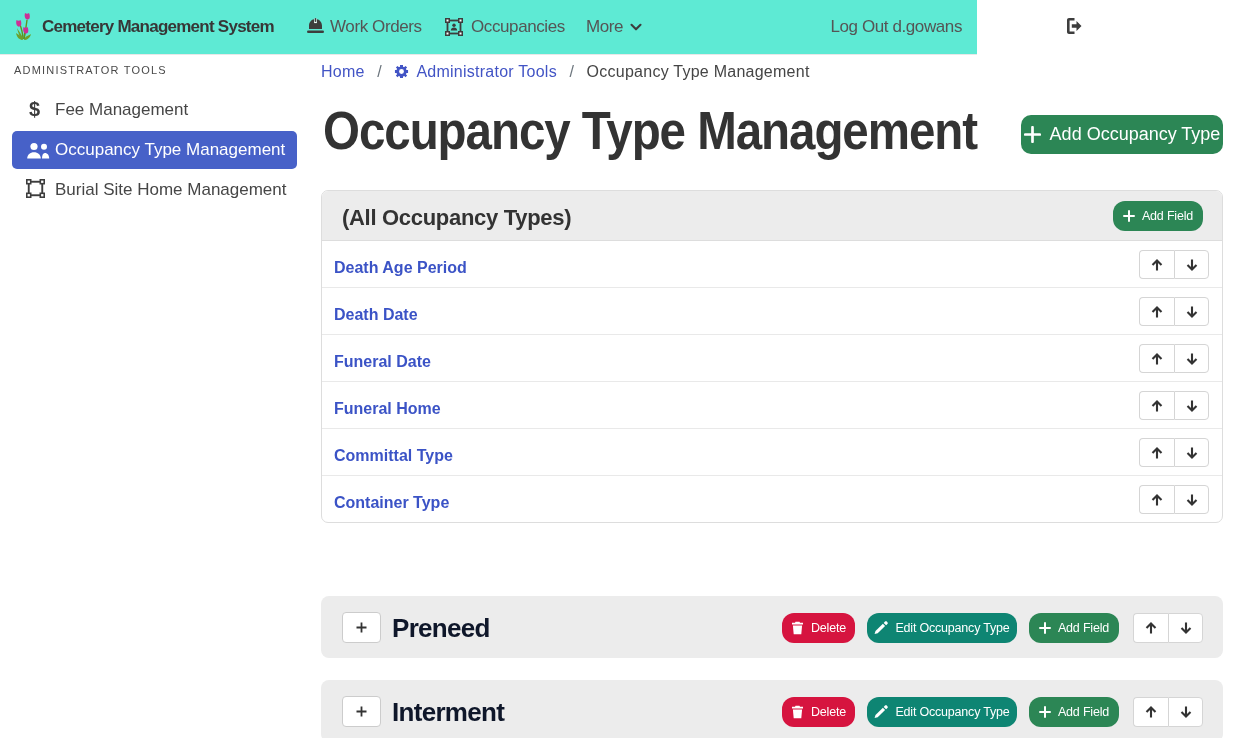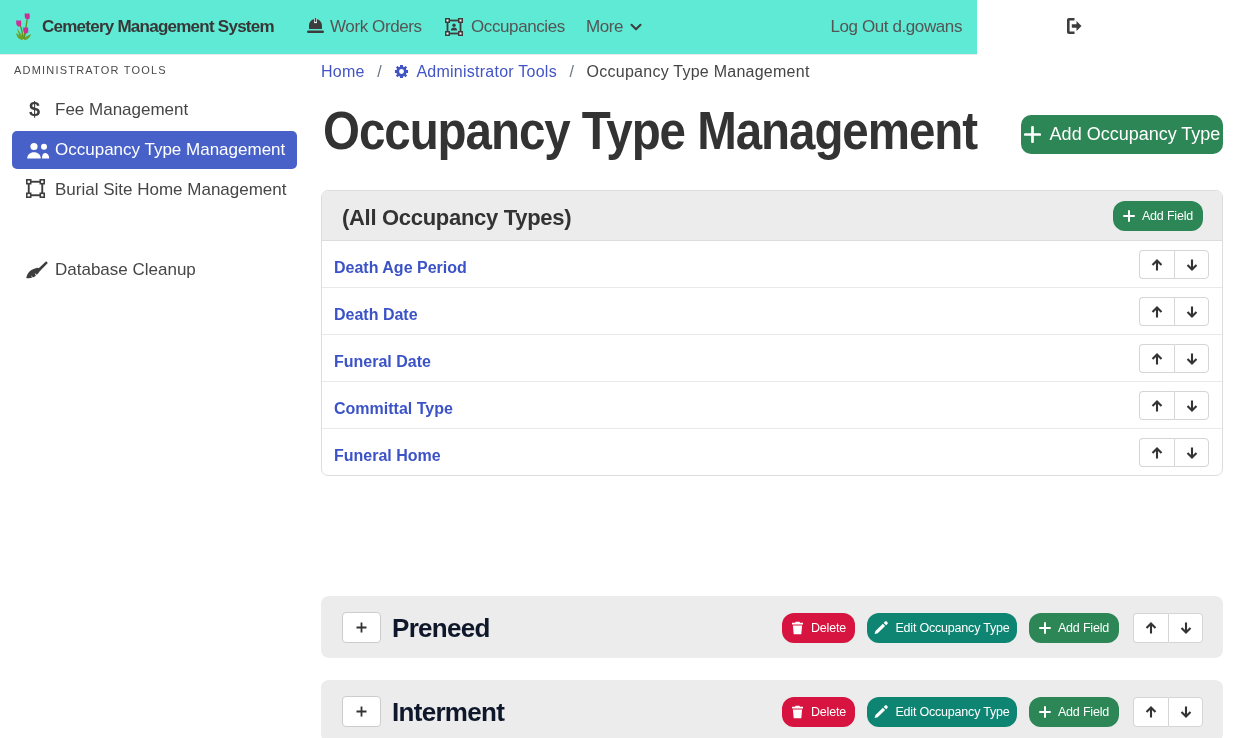--- a/index.html
+++ b/index.html
@@ -179,27 +179,20 @@
         <rect x="1.5" y="1.5" width="2.2" height="2.2"></rect>
         <rect x="14.3" y="1.5" width="2.2" height="2.2"></rect>
         <rect x="1.5" y="14.3" width="2.2" height="2.2"></rect>
         <rect x="14.3" y="14.3" width="2.2" height="2.2"></rect>
       </g>
     </svg>
     <span class="txt">Burial Site Home Management</span>
   </div>
 
 
-  <div class="side-item" id="si5">
-    <svg class="ico" width="22" height="18" viewBox="0 0 22 18" style="top:10px;">
-      <path d="M12.2 7.8 L20.2 0.3 L21.8 2 L14.2 9.8 Z" fill="#3d3d3d"></path>
-      <path d="M11.5 6.8 C8 7.6 4.5 9.2 2.6 11.5 C1.4 13 0.6 14.8 0.2 16.9 C2.2 17.3 4.2 17.2 6 16.7 L5.2 14.2 L6.9 16.4 C8 16 9 15.4 9.9 14.7 L8.6 12 L10.9 13.8 C12.5 12.2 13.8 10.2 14.6 8.8 C13.8 7.6 12.9 7 11.5 6.8 Z" fill="#3d3d3d"></path>
-    </svg>
-    <span class="txt">Database Cleanup</span>
-  </div>
 </div>
 
 <div class="main">
   <div class="crumbs">
     <a>Home</a><span class="sep">/</span><svg width="15" height="15" viewBox="0 0 16 16" style="vertical-align:-2px; margin-right:7px;">
         <path fill="#4254c5" d="M15 9.6 L13.2 9.6 C13.1 10.1 12.9 10.6 12.7 11 L14 12.3 L12.3 14 L11 12.7 C10.6 12.9 10.1 13.1 9.6 13.2 L9.6 15 L6.4 15 L6.4 13.2 C5.9 13.1 5.4 12.9 5 12.7 L3.7 14 L2 12.3 L3.3 11 C3.1 10.6 2.9 10.1 2.8 9.6 L1 9.6 L1 6.4 L2.8 6.4 C2.9 5.9 3.1 5.4 3.3 5 L2 3.7 L3.7 2 L5 3.3 C5.4 3.1 5.9 2.9 6.4 2.8 L6.4 1 L9.6 1 L9.6 2.8 C10.1 2.9 10.6 3.1 11 3.3 L12.3 2 L14 3.7 L12.7 5 C12.9 5.4 13.1 5.9 13.2 6.4 L15 6.4 Z M8 10.6 A2.6 2.6 0 1 0 8 5.4 A2.6 2.6 0 0 0 8 10.6 Z"></path>
       </svg><a>Administrator Tools</a><span class="sep">/</span><span>Occupancy Type Management</span>
   </div>
 
   <h1 class="pagetitle">Occupancy Type Management</h1>
@@ -260,36 +253,51 @@
             </svg>
           </div>
           <div class="arr-btn dn">
             <svg width="14" height="14" viewBox="0 0 14 14">
               <path d="M7 1.5 V11.5 M2.5 7 L7 11.5 L11.5 7" stroke="#333" stroke-width="2.1" fill="none"></path>
             </svg>
           </div>
         </div>
       </div>
     <div class="row-item">
+        <span class="lnk">Funeral Home</span>
+        <div class="arrows">
+          <div class="arr-btn up">
+            <svg width="14" height="14" viewBox="0 0 14 14">
+              <path d="M7 12.5 V2.5 M2.5 7 L7 2.5 L11.5 7" stroke="#333" stroke-width="2.1" fill="none"></path>
+            </svg>
+          </div>
+          <div class="arr-btn dn">
+            <svg width="14" height="14" viewBox="0 0 14 14">
+              <path d="M7 1.5 V11.5 M2.5 7 L7 11.5 L11.5 7" stroke="#333" stroke-width="2.1" fill="none"></path>
+            </svg>
+          </div>
+        </div>
+      </div>
+    <div class="row-item">
         <span class="lnk">Committal Type</span>
         <div class="arrows">
           <div class="arr-btn up">
             <svg width="14" height="14" viewBox="0 0 14 14">
               <path d="M7 12.5 V2.5 M2.5 7 L7 2.5 L11.5 7" stroke="#333" stroke-width="2.1" fill="none"></path>
             </svg>
           </div>
           <div class="arr-btn dn">
             <svg width="14" height="14" viewBox="0 0 14 14">
               <path d="M7 1.5 V11.5 M2.5 7 L7 11.5 L11.5 7" stroke="#333" stroke-width="2.1" fill="none"></path>
             </svg>
           </div>
         </div>
       </div>
     <div class="row-item">
-        <span class="lnk">Funeral Home</span>
+        <span class="lnk">Container Type</span>
         <div class="arrows">
           <div class="arr-btn up">
             <svg width="14" height="14" viewBox="0 0 14 14">
               <path d="M7 12.5 V2.5 M2.5 7 L7 2.5 L11.5 7" stroke="#333" stroke-width="2.1" fill="none"></path>
             </svg>
           </div>
           <div class="arr-btn dn">
             <svg width="14" height="14" viewBox="0 0 14 14">
               <path d="M7 1.5 V11.5 M2.5 7 L7 11.5 L11.5 7" stroke="#333" stroke-width="2.1" fill="none"></path>
             </svg>

